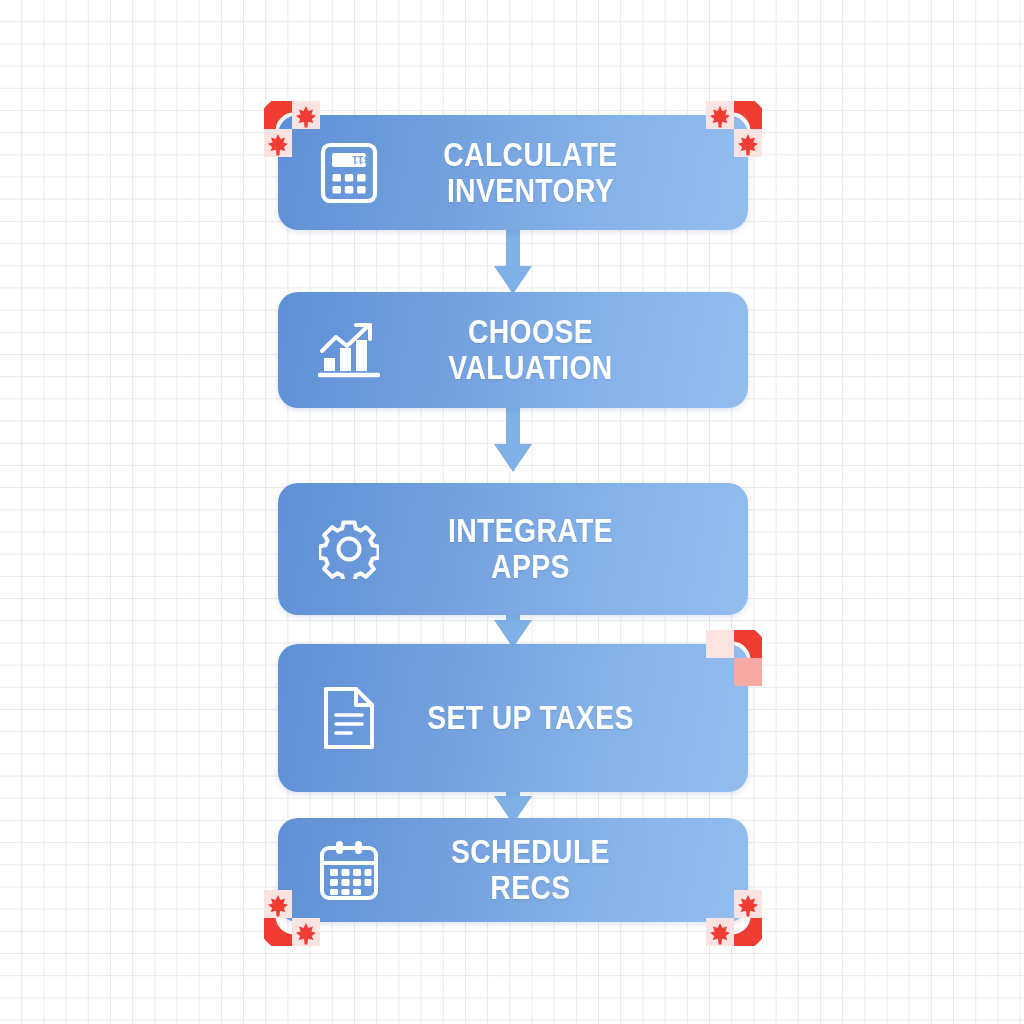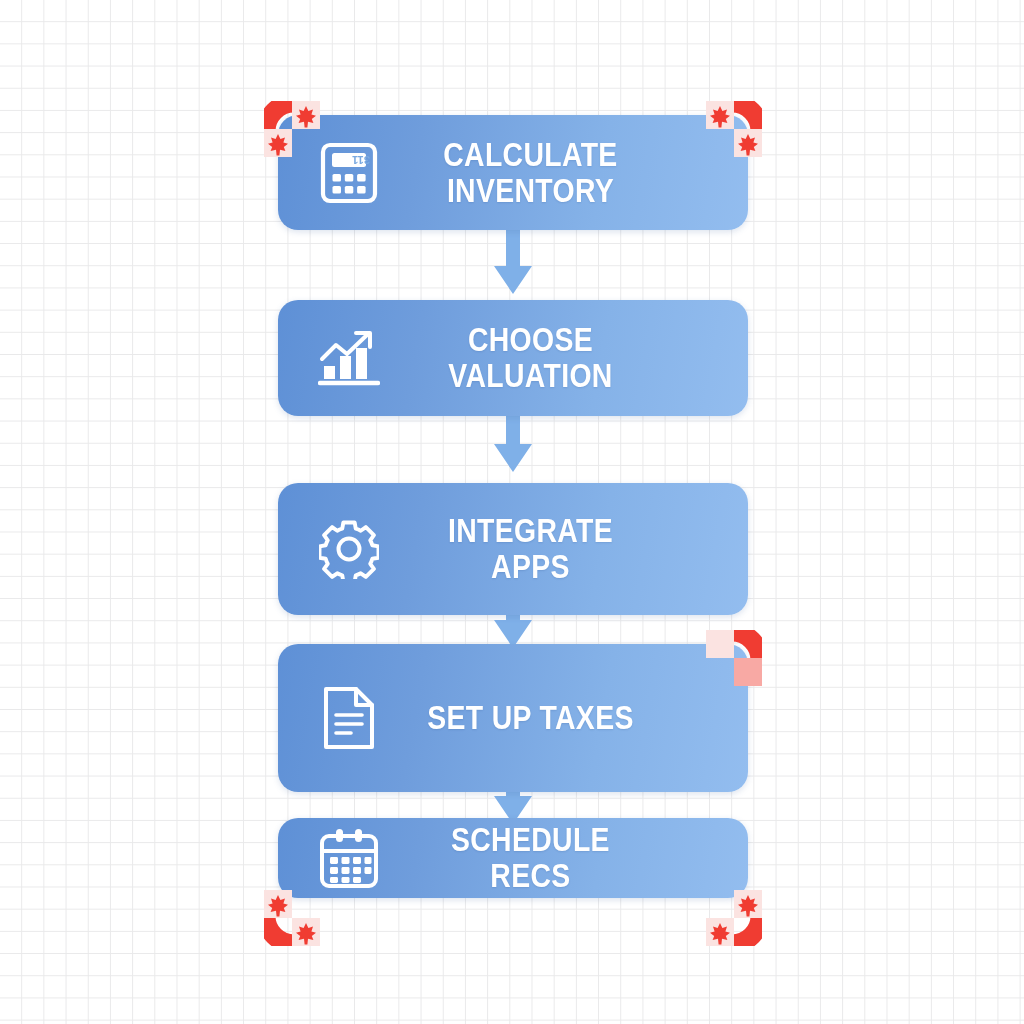--- a/index.html
+++ b/index.html
@@ -162,21 +162,21 @@
         <rect x="0" y="0" width="28" height="28" fill="#fbe3e1"></rect>
         <path d="M14 5 l2.4 5 4.6-1.6 -1.6 5 4.6 1.3 -4.2 3.3 1.6 4.1 -5.4-1.3 -0.6 5.6h-2.8l-0.6-5.6 -5.4 1.3 1.6-4.1 -4.2-3.3 4.6-1.3 -1.6-5 4.6 1.6z" fill="#f03c32"></path>
       </g>
       <g>
         <rect x="28" y="28" width="28" height="28" fill="#fbe3e1"></rect>
         <path d="M42 33 l2.4 5 4.6-1.6 -1.6 5 4.6 1.3 -4.2 3.3 1.6 4.1 -5.4-1.3 -0.6 5.6h-2.8l-0.6-5.6 -5.4 1.3 1.6-4.1 -4.2-3.3 4.6-1.3 -1.6-5 4.6 1.6z" fill="#f03c32"></path>
       </g>
     </svg>
   </div>
 
-  <div class="step" style="top:300px;height:116px;">
+  <div class="step" style="top:292px;height:116px;">
     <div class="step-icon">
       <svg width="62" height="60" viewBox="0 0 62 60" fill="none" stroke="#ffffff" stroke-width="4" stroke-linecap="round" stroke-linejoin="round">
         <rect x="6" y="38" width="11" height="13" fill="#ffffff" stroke="none"></rect>
         <rect x="22" y="28" width="11" height="23" fill="#ffffff" stroke="none"></rect>
         <rect x="38" y="20" width="11" height="31" fill="#ffffff" stroke="none"></rect>
         <path d="M4 31 L18 17 L29 26 L50 6"></path>
         <path d="M38 5 H52 V19"></path>
         <line x1="2" y1="55" x2="60" y2="55" stroke-width="4.4"></line>
       </svg>
     </div>
@@ -206,21 +206,21 @@
     <div class="step-label">SET UP TAXES</div>
   </div>
   <div class="corner" style="left:706px;top:630px;">
     <svg width="56" height="56" viewBox="0 0 56 56">
       <path d="M0 2 H26 A28 28 0 0 1 54 30 V56" fill="none" stroke="#f03c32" stroke-width="19"></path>
       <rect x="0" y="0" width="28" height="28" fill="#fbe3e1"></rect>
       <rect x="28" y="28" width="28" height="28" fill="#f8a9a4"></rect>
     </svg>
   </div>
 
-  <div class="step" style="top:818px;height:80px;">
+  <div class="step" style="top:818px;height:104px;">
     <div class="step-icon">
       <svg width="60" height="62" viewBox="0 0 60 62" fill="none" stroke="#ffffff" stroke-width="4" stroke-linejoin="round" stroke-linecap="round">
         <rect x="17" y="2" width="7" height="13" rx="3.5" fill="#ffffff" stroke="none"></rect>
         <rect x="36" y="2" width="7" height="13" rx="3.5" fill="#ffffff" stroke="none"></rect>
         <rect x="3" y="9" width="54" height="50" rx="7"></rect>
         <line x1="3" y1="24" x2="57" y2="24" stroke-width="4"></line>
         <g fill="#ffffff" stroke="none">
           <rect x="11" y="30" width="8" height="7" rx="1.4"></rect>
           <rect x="22.5" y="30" width="8" height="7" rx="1.4"></rect>
           <rect x="34" y="30" width="8" height="7" rx="1.4"></rect>

